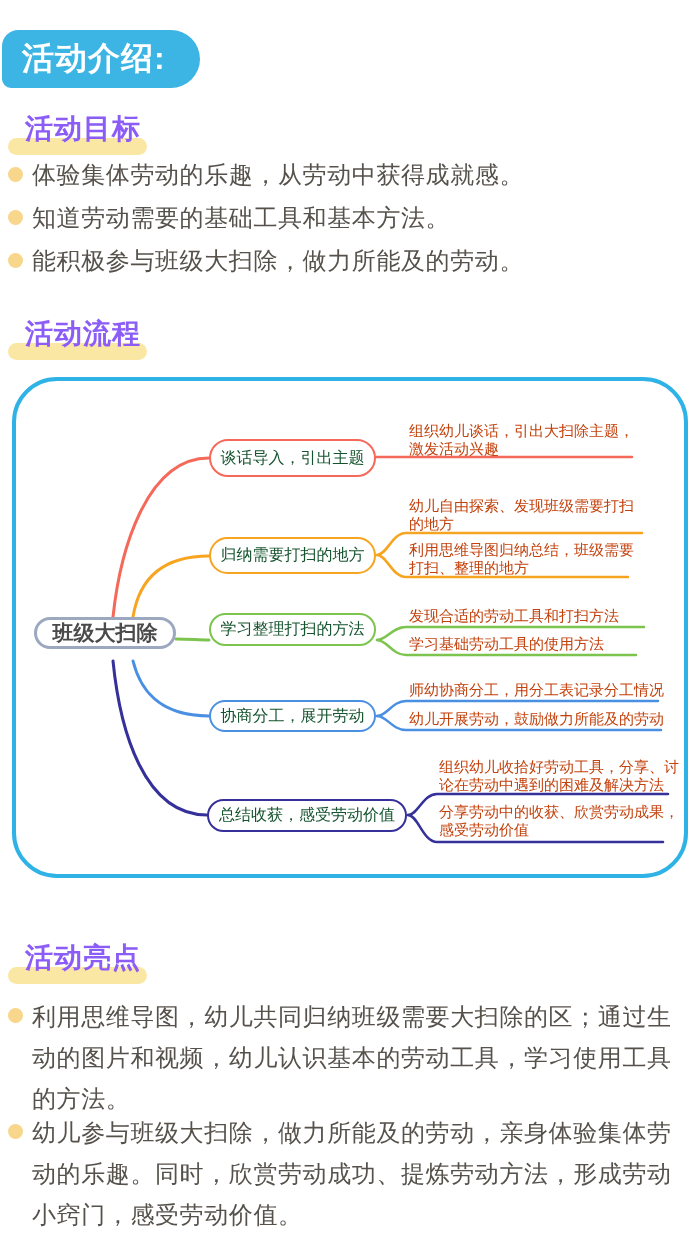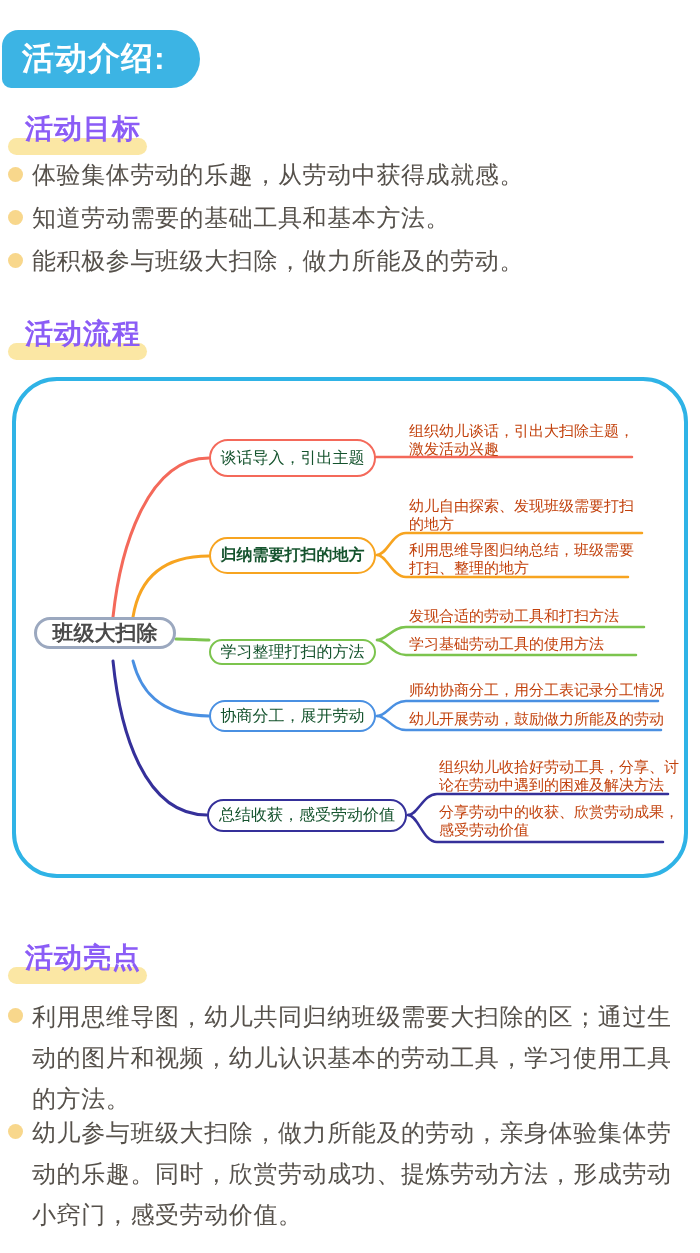--- a/index.html
+++ b/index.html
@@ -47,22 +47,22 @@
     position:absolute;background:#ffffff;border-radius:22px;
     display:flex;align-items:center;justify-content:center;
     font-size:16px;color:#14532d;box-sizing:border-box;white-space:nowrap;
     z-index:2;
   }
   .pill.root{
     left:18px;top:236px;width:142px;height:32px;border:3px solid #9ba8bf;
     font-size:21px;font-weight:bold;color:#4a4a4a;border-radius:23px;
   }
   .pill.b-red   {left:193px;top:58px; width:167px;height:38px;border:2.5px solid #f4695a;border-radius:19px;}
-  .pill.b-orange{left:193px;top:156px;width:167px;height:37px;border:2.5px solid #f7a420;border-radius:19px;font-weight:bold;}
-  .pill.b-green {left:193px;top:258px;width:167px;height:26px;border:2.5px solid #7cc44e;border-radius:17px;}
+  .pill.b-orange{left:193px;top:156px;width:167px;height:37px;border:2.5px solid #f7a420;border-radius:19px;}
+  .pill.b-green {left:193px;top:232px;width:167px;height:33px;border:2.5px solid #7cc44e;border-radius:17px;}
   .pill.b-blue  {left:193px;top:319px;width:167px;height:32px;border:2.5px solid #4a90e2;border-radius:16px;}
   .pill.b-indigo{left:191px;top:418px;width:200px;height:33px;border:2.5px solid #35309a;border-radius:17px;}
   .mm-note{
     position:absolute;font-size:15px;line-height:17.5px;color:#c2410c;
     white-space:nowrap;z-index:2;
   }
 </style>
 </head>
 <body>
 

